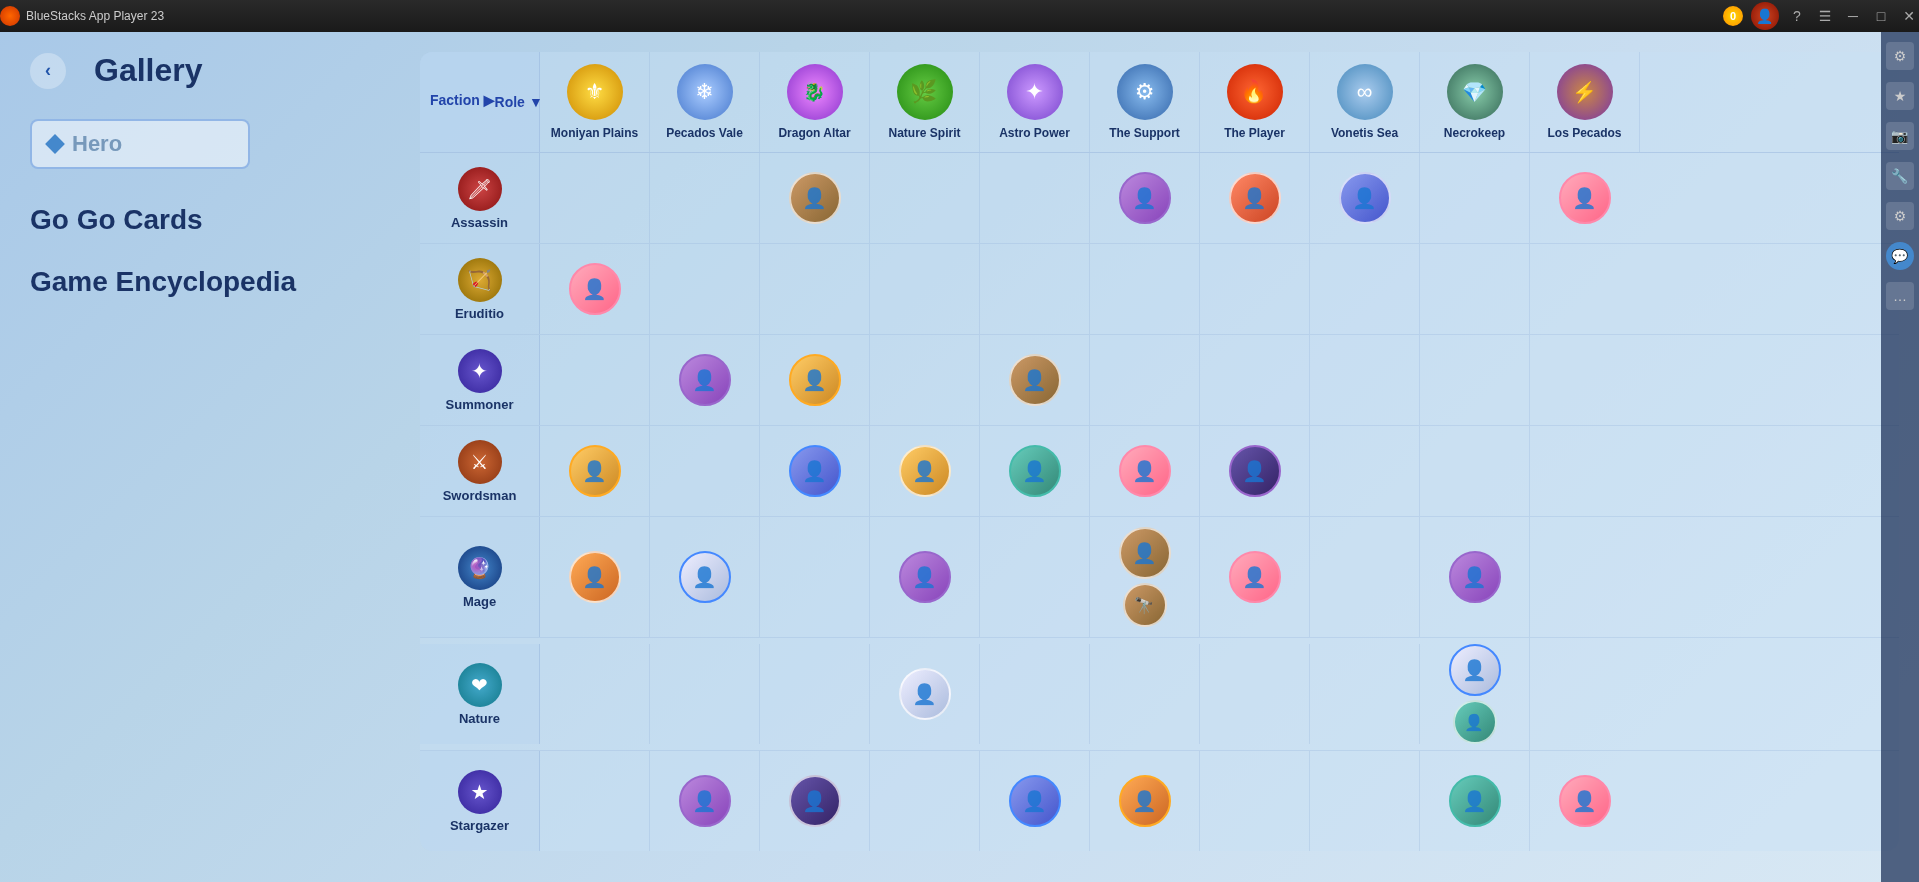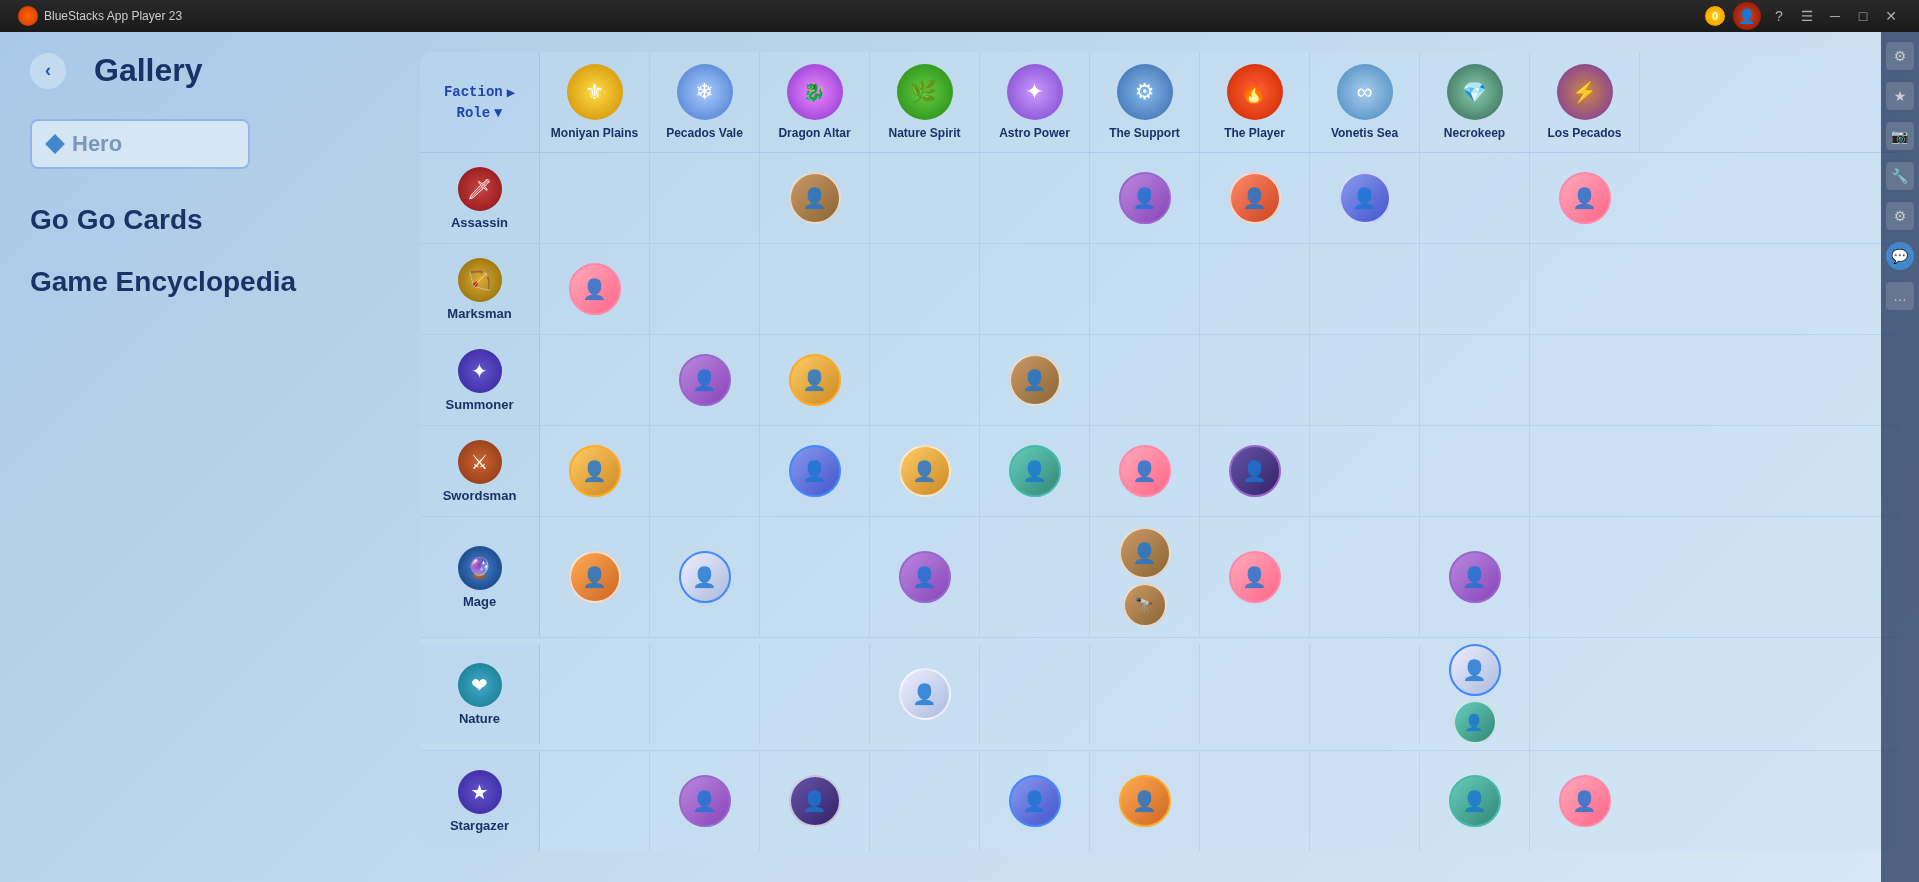--- a/index.html
+++ b/index.html
@@ -12,21 +12,21 @@
       position: relative;
     }
 
     
     .title-bar {
       width: 100%;
       height: 32px;
       background: linear-gradient(to bottom, #2a2a2a, #1a1a1a);
       display: flex;
       align-items: center;
-      padding: 0 18px;
+      padding: 0 0;
       position: absolute;
       top: 0;
       left: 0;
       z-index: 100;
     }
     .title-bar-logo {
       width: 20px; height: 20px;
       background: radial-gradient(circle, #ff6600, #cc3300);
       border-radius: 50%;
       margin-right: 6px;
@@ -178,27 +178,26 @@
       display: flex;
       align-items: stretch;
       border-bottom: 1px solid rgba(150,180,220,0.5);
     }
 
     .faction-role-header {
       width: 120px;
       min-height: 80px;
       background: rgba(180,210,240,0.5);
       display: flex;
-      flex-direction: column;
-      align-items: center;
-      justify-content: center;
+      flex-direction: row;
+      align-items: center;
+      justify-content: space-between;
       border-right: 1px solid rgba(150,180,220,0.5);
       padding: 10px;
       flex-shrink: 0;
-      font-family: Liberation Mono, monospace;
     }
     .faction-btn {
       display: flex;
       align-items: center;
       gap: 4px;
       font-size: 14px;
       font-weight: bold;
       color: #2244aa;
       cursor: pointer;
       margin-bottom: 4px;
@@ -498,21 +497,21 @@
                 <div class="av-face">👤</div>
               </div>
           </div>
         </div>
 
         <div class="grid-row">
           <div class="role-cell">
             <div class="role-icon ri-marksman">
                 <span style="color:white;">🏹</span>
               </div>
-            <span class="role-name">Marksman</span>
+            <span class="role-name">Eruditio</span>
           </div>
           <div class="hero-cell">
             <div class="hero-avatar av-pink pink-border">
                 <div class="av-face">👤</div>
               </div>
           </div>
           <div class="hero-cell"></div>
           <div class="hero-cell"></div>
           <div class="hero-cell"></div>
           <div class="hero-cell"></div>

